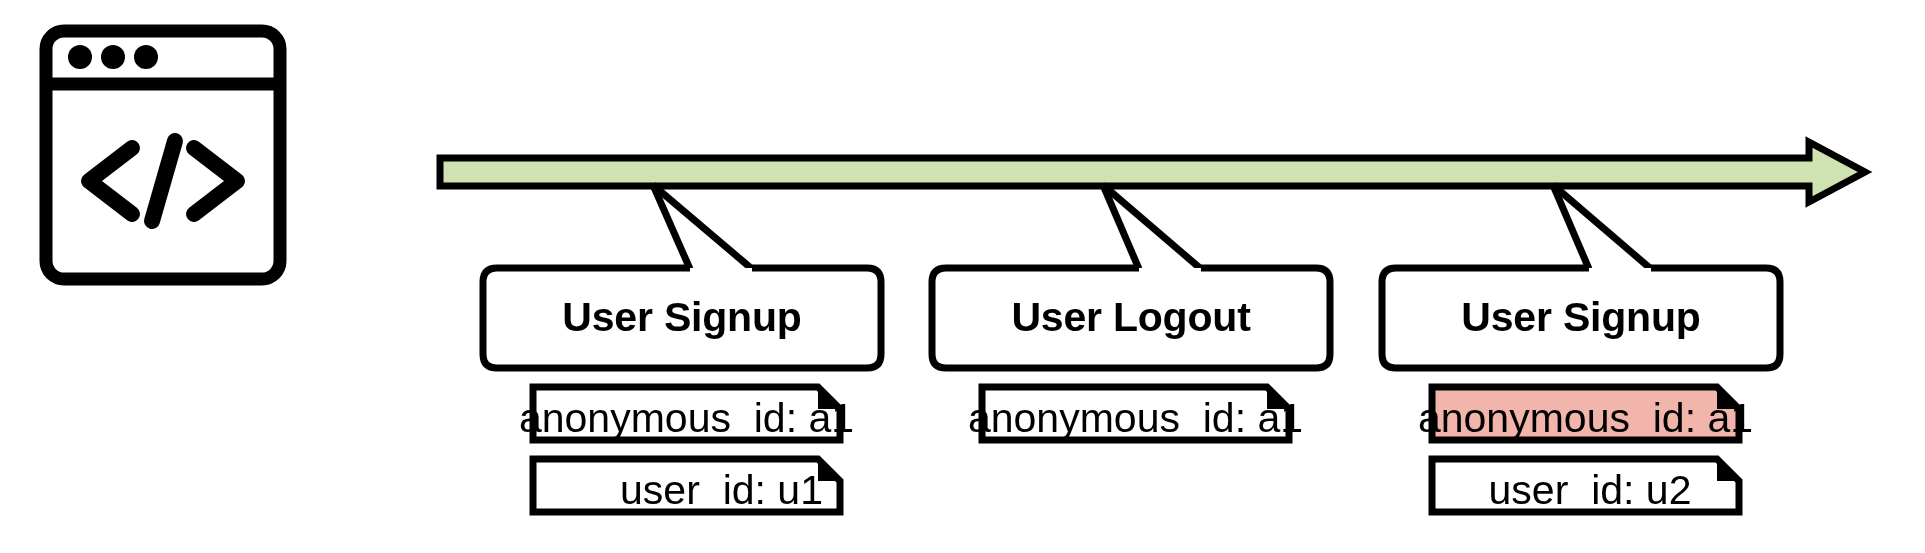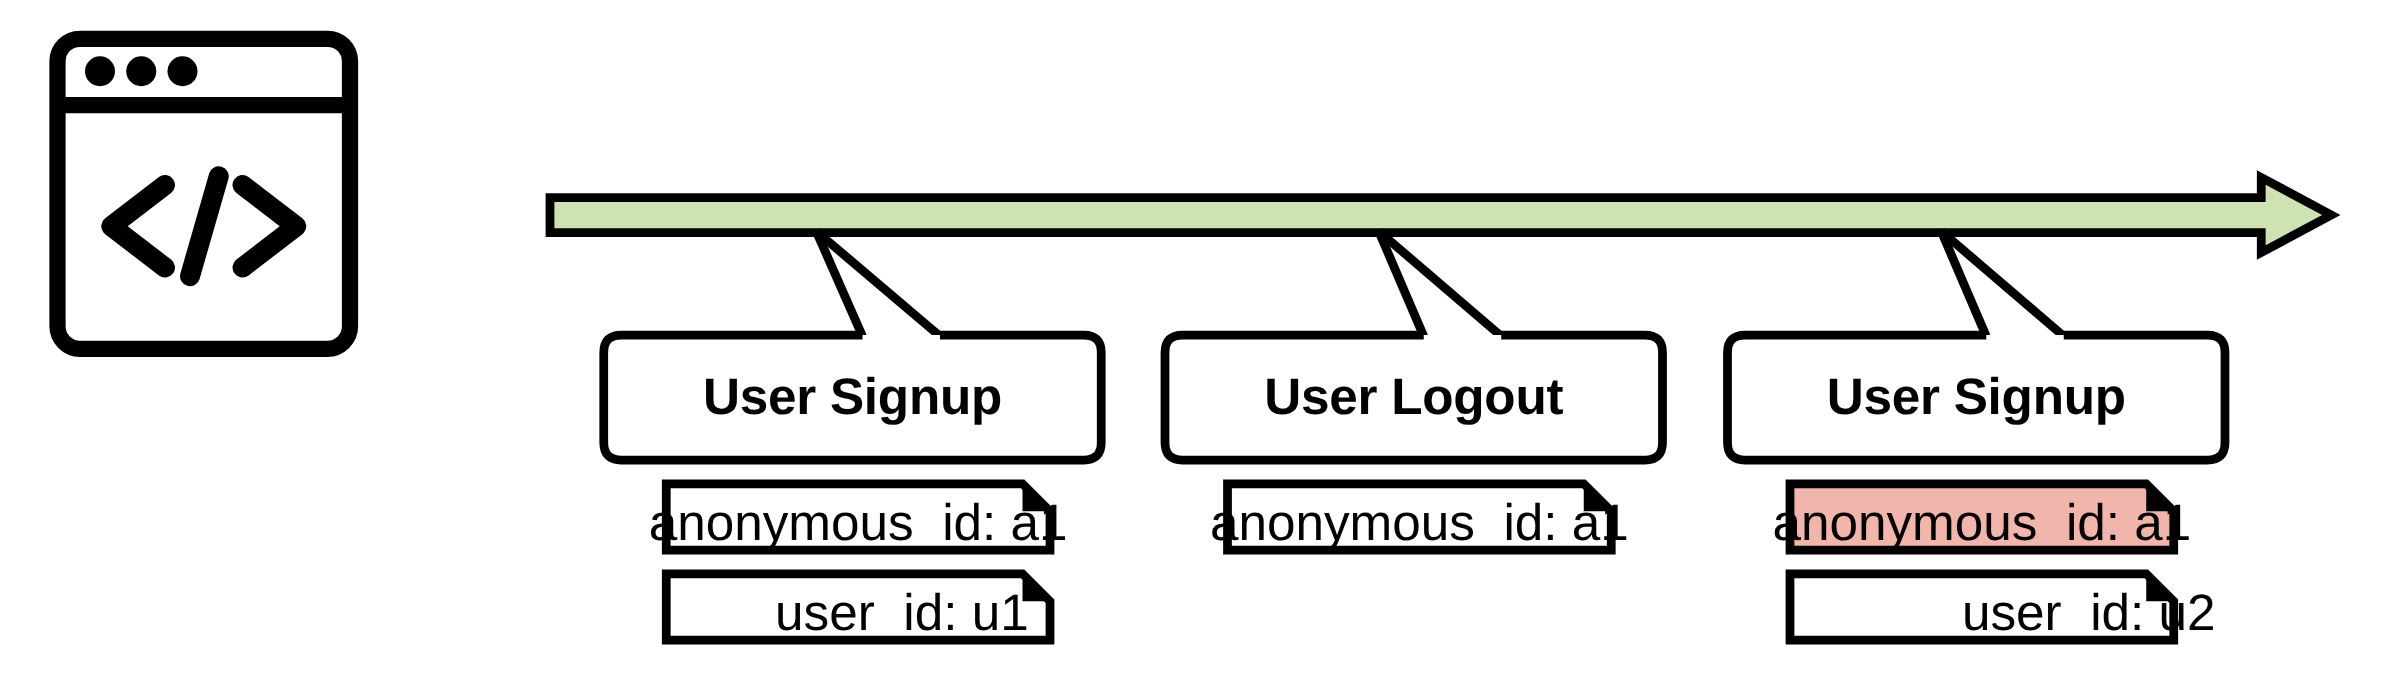--- a/index.html
+++ b/index.html
@@ -103,16 +103,16 @@
   </svg>
 
   <div id="labels">
       <div class="txt event-title centered" style="left: 682px; top: 297px;">User Signup</div>
       <div class="txt note-text centered" style="left: 686.5px; top: 397.5px;">anonymous_id: a1</div>
       <div class="txt note-text centered" style="left: 686.5px; top: 469.5px; margin-left: 35px;">user_id: u1</div>
       <div class="txt event-title centered" style="left: 1131px; top: 297px;">User Logout</div>
       <div class="txt note-text centered" style="left: 1135.5px; top: 397.5px;">anonymous_id: a1</div>
       <div class="txt event-title centered" style="left: 1581px; top: 297px;">User Signup</div>
       <div class="txt note-text centered" style="left: 1585.5px; top: 397.5px;">anonymous_id: a1</div>
-      <div class="txt note-text centered" style="left: 1671px; top: 469.5px;">user_id: u2</div>
+      <div class="txt note-text centered" style="left: 1590px; top: 469.5px;">user_id: u2</div>
     </div>
 
 </div>
 
 </body></html>

